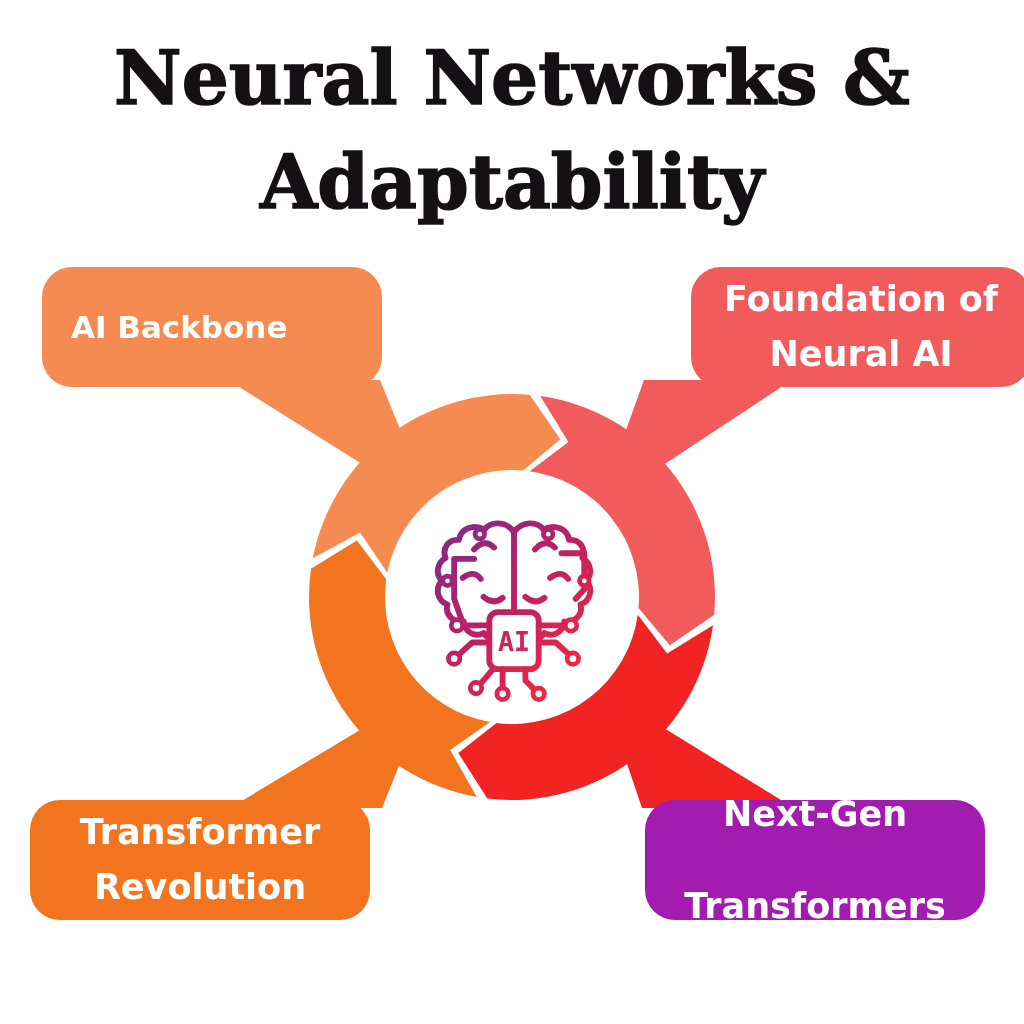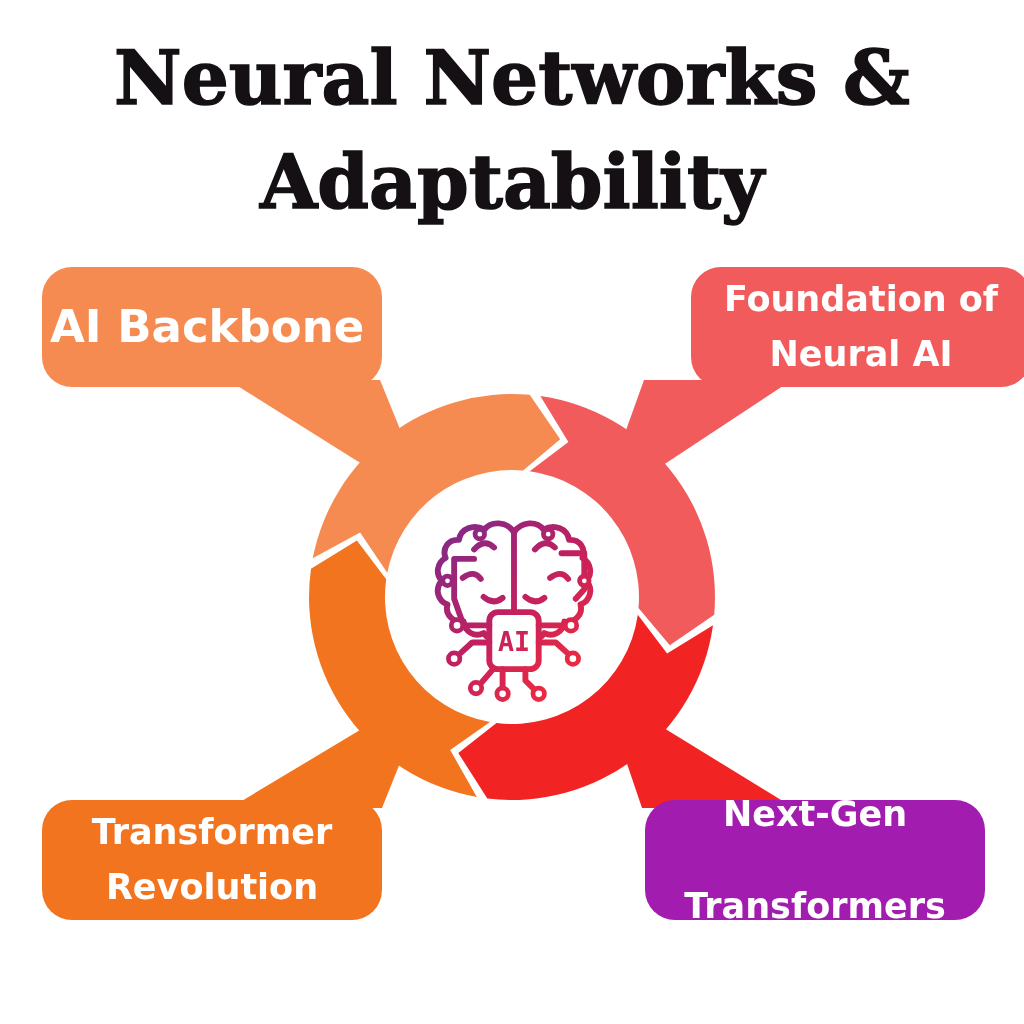--- a/index.html
+++ b/index.html
@@ -14,23 +14,23 @@
     -webkit-text-stroke:1.5px #141014;
   }
   svg.diagram{position:absolute;left:0;top:0;width:1024px;height:1024px;z-index:1;}
   .callout{
     position:absolute;width:340px;height:120px;border-radius:30px;
     color:#fff;display:flex;flex-direction:column;justify-content:center;
     font-weight:bold;z-index:2;
   }
   .callout .line{text-align:center;font-size:35px;line-height:55px;}
   #callout-tl{left:42px;top:267px;}
-  #callout-tl .line{text-align:left;padding-left:8px;font-size:45px;line-height:58px;}
+  #callout-tl .line{text-align:left;padding-left:29px;font-size:31px;line-height:58px;}
   #callout-tr{left:645px;top:267px;}
-  #callout-bl{left:42px;top:800px;}
+  #callout-bl{left:30px;top:800px;}
   #callout-br{left:645px;top:800px;}
 </style>
 </head>
 <body>
 
 <div class="canvas">
 
   <div class="title">
     <div>Neural Networks &amp;</div>
     <div>Adaptability</div>

